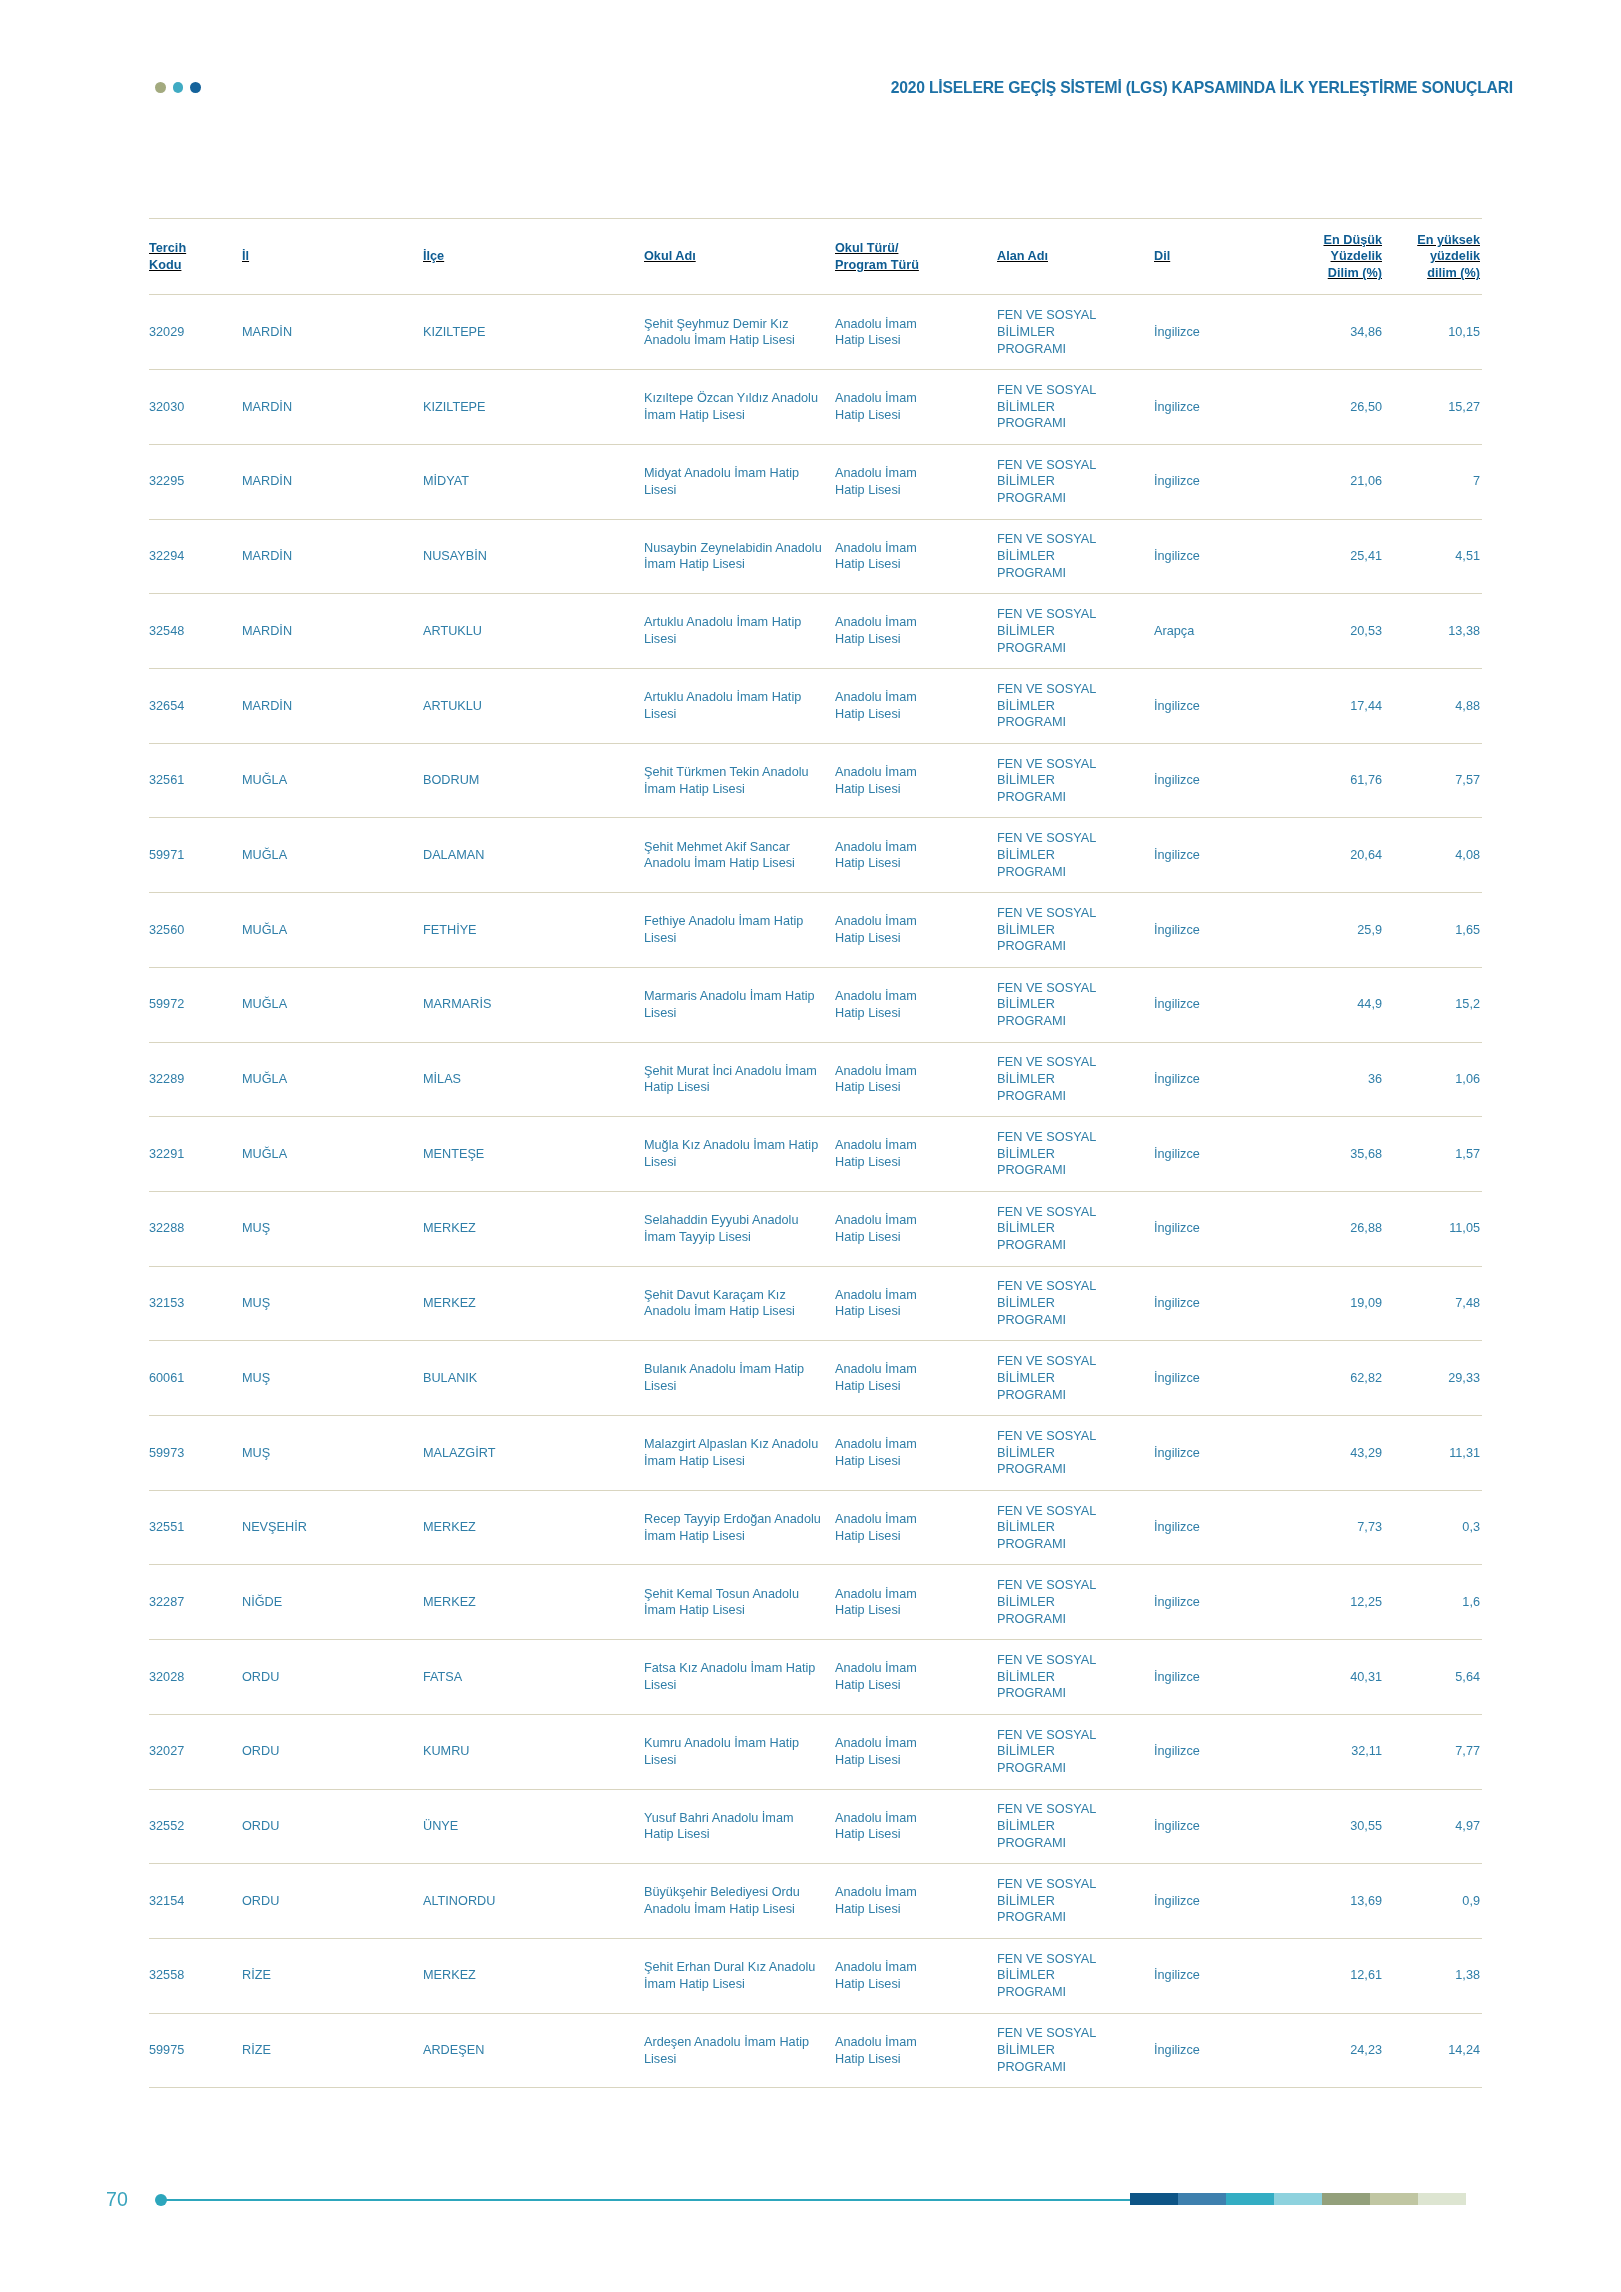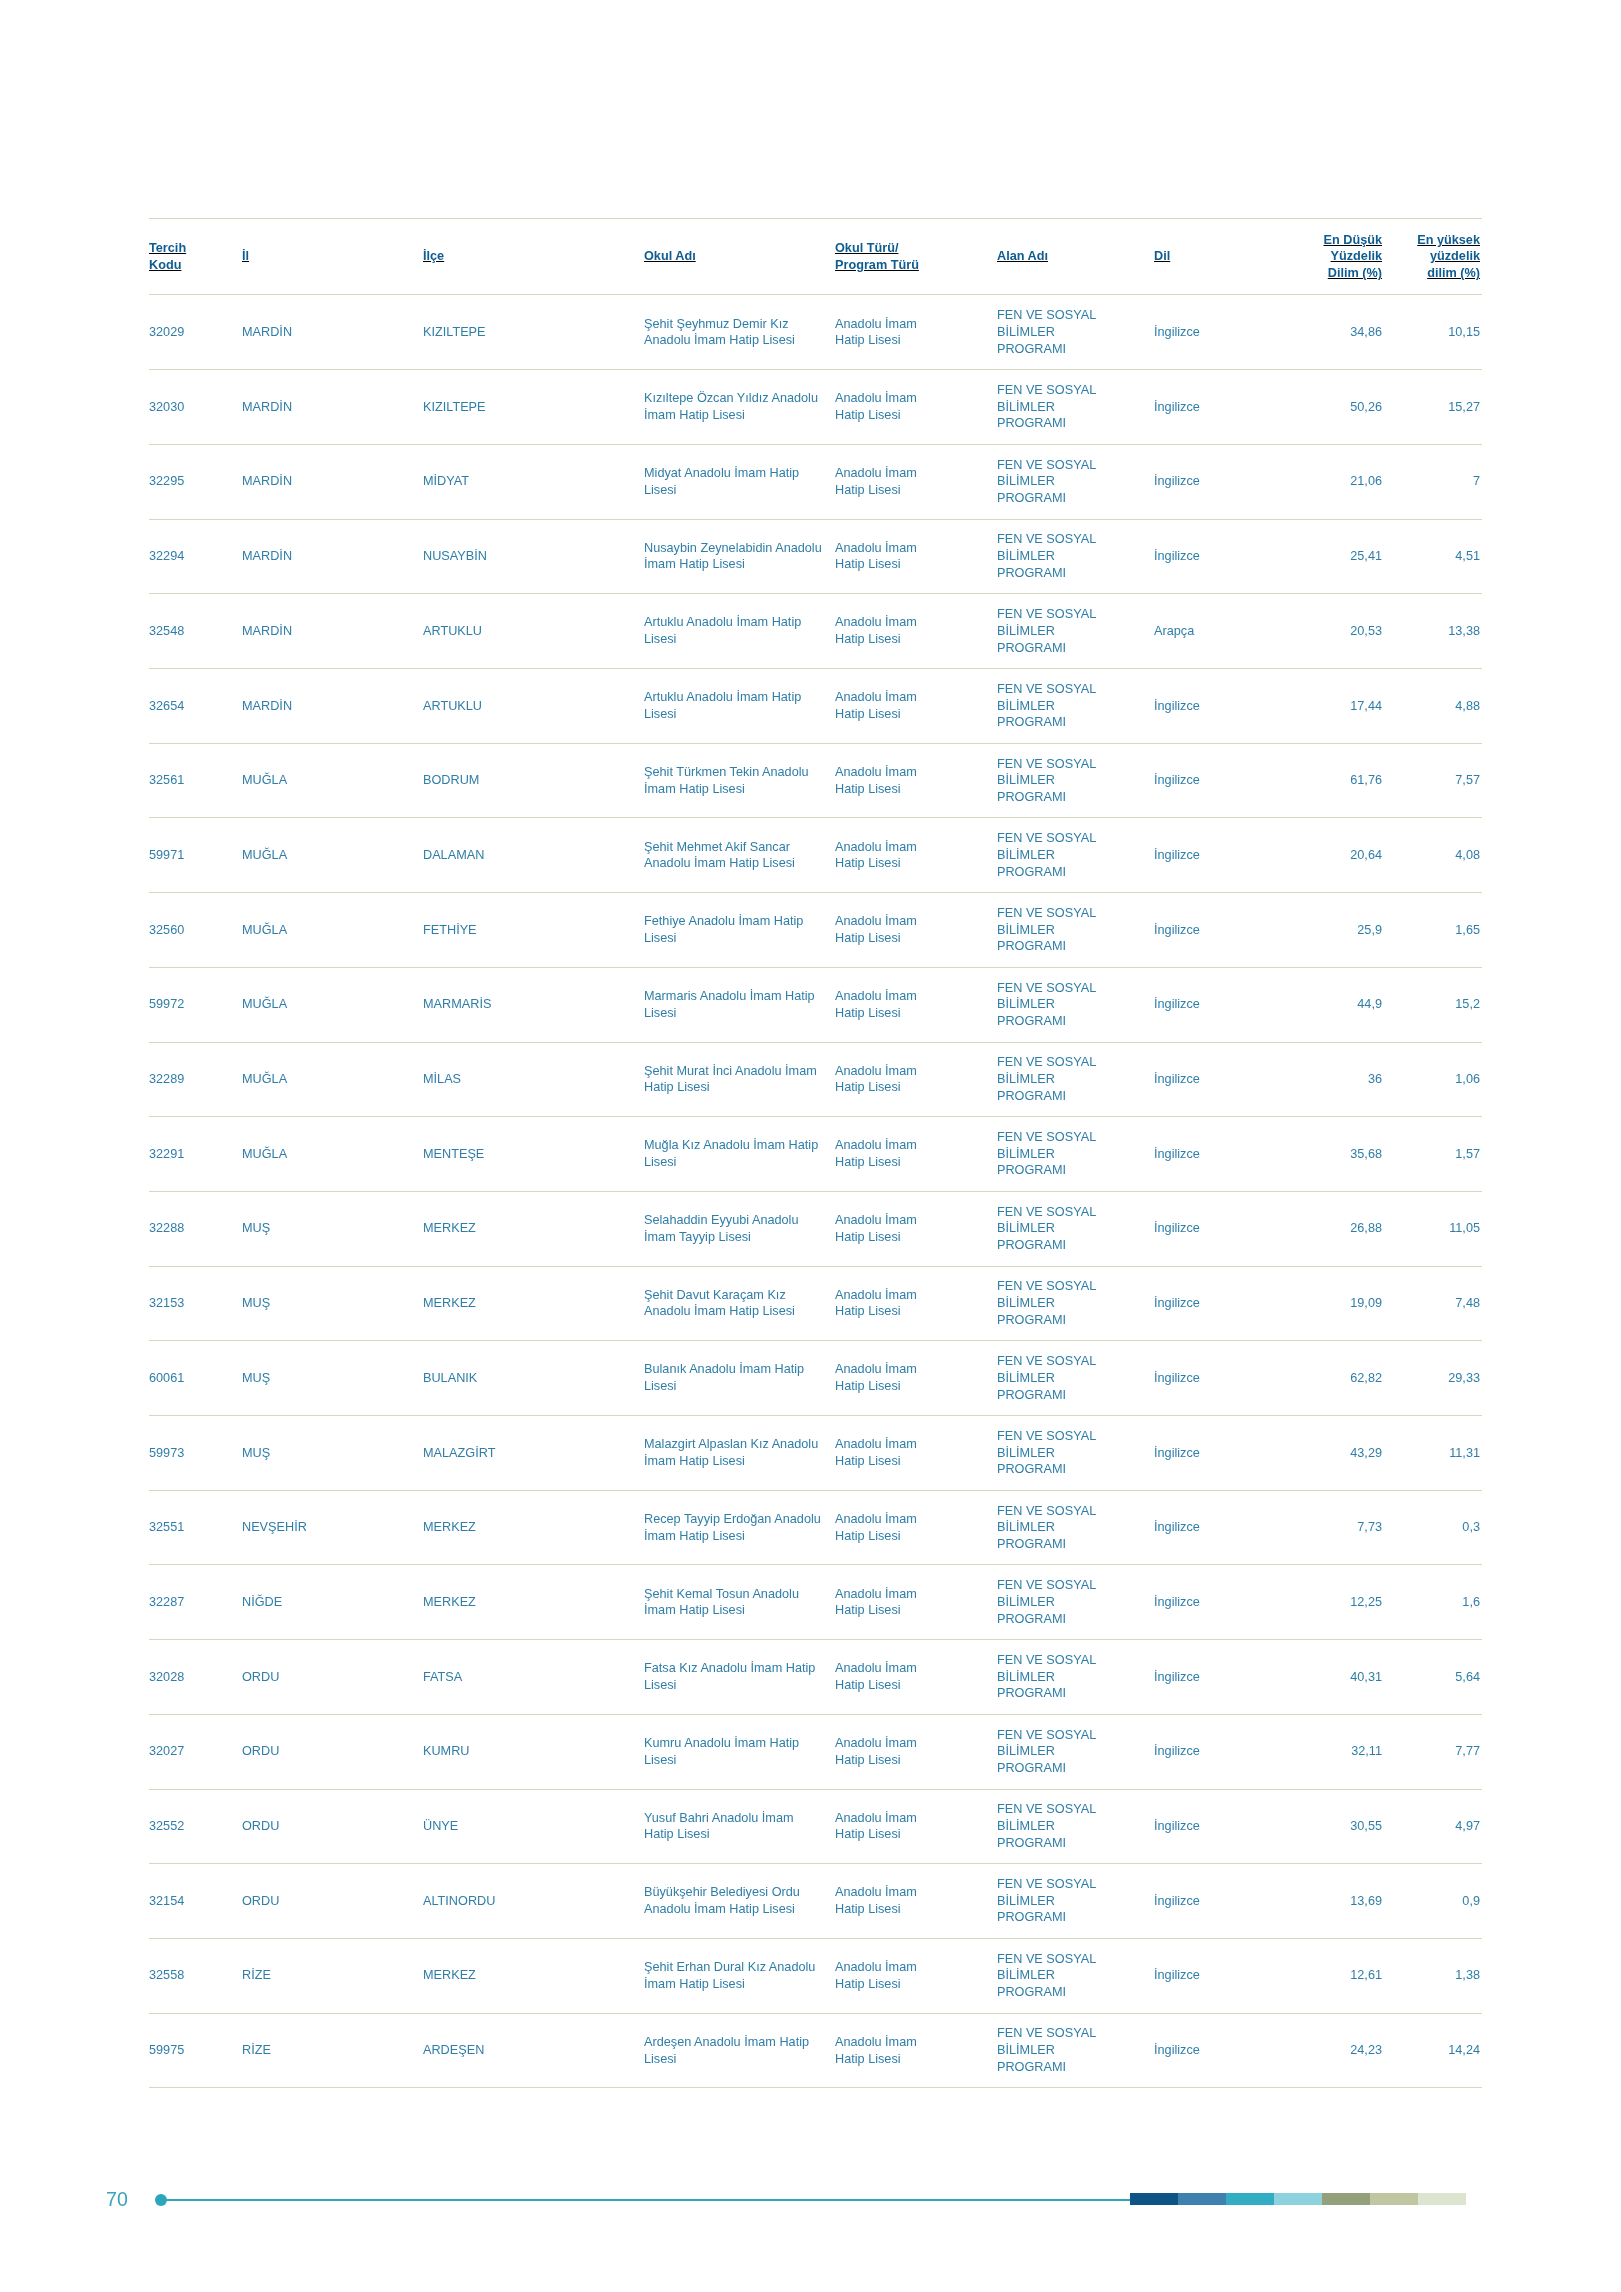--- a/index.html
+++ b/index.html
@@ -92,20 +92,28 @@
     position: absolute; left: 1130px; top: 2.9px;
     display: flex; height: 11.8px;
   }
   .swatch { width: 48px; height: 11.8px; }
 </style>
 </head>
 <body>
 
 <div class="page">
 
+  <div class="page-header">
+    <div class="dots">
+      <span class="dot" style="background: rgb(163, 170, 127);"></span>
+      <span class="dot" style="background: rgb(64, 171, 195);"></span>
+      <span class="dot" style="background: rgb(21, 99, 155);"></span>
+    </div>
+    <div class="header-title">2020 LİSELERE GEÇİŞ SİSTEMİ (LGS) KAPSAMINDA İLK YERLEŞTİRME SONUÇLARI</div>
+  </div>
 
   <table class="results-table">
     <colgroup>
       <col style="width:93px">
       <col style="width:181px">
       <col style="width:221px">
       <col style="width:191px">
       <col style="width:162px">
       <col style="width:157px">
       <col style="width:103px">
@@ -150,21 +158,21 @@
         <td>32030</td>
         <td>MARDİN</td>
         <td>KIZILTEPE</td>
         <td>Kızıltepe Özcan Yıldız Anadolu İmam Hatip Lisesi</td>
         <td class="pre">Anadolu İmam
 Hatip Lisesi</td>
         <td class="pre">FEN VE SOSYAL
 BİLİMLER
 PROGRAMI</td>
         <td>İngilizce</td>
-        <td class="right">50,26</td>
+        <td class="right">26,50</td>
         <td class="right">15,27</td>
       </tr>
         <tr>
         <td>32295</td>
         <td>MARDİN</td>
         <td>MİDYAT</td>
         <td>Midyat Anadolu İmam Hatip Lisesi</td>
         <td class="pre">Anadolu İmam
 Hatip Lisesi</td>
         <td class="pre">FEN VE SOSYAL

